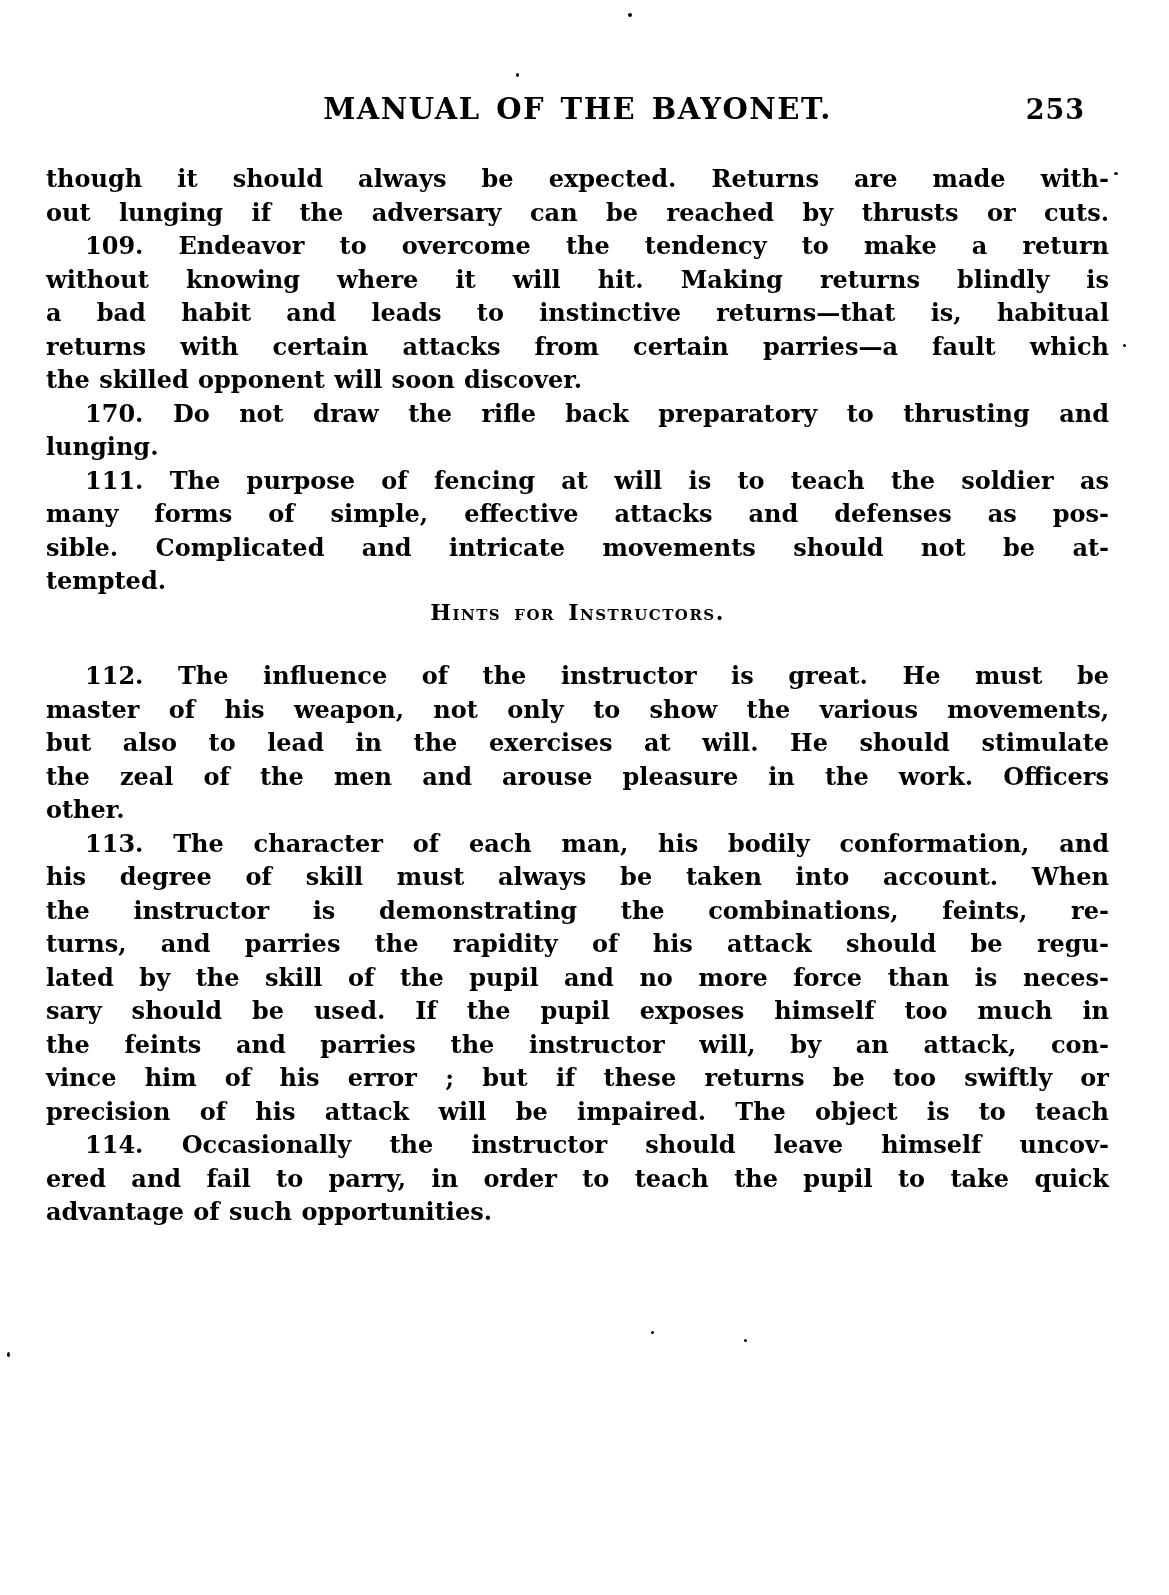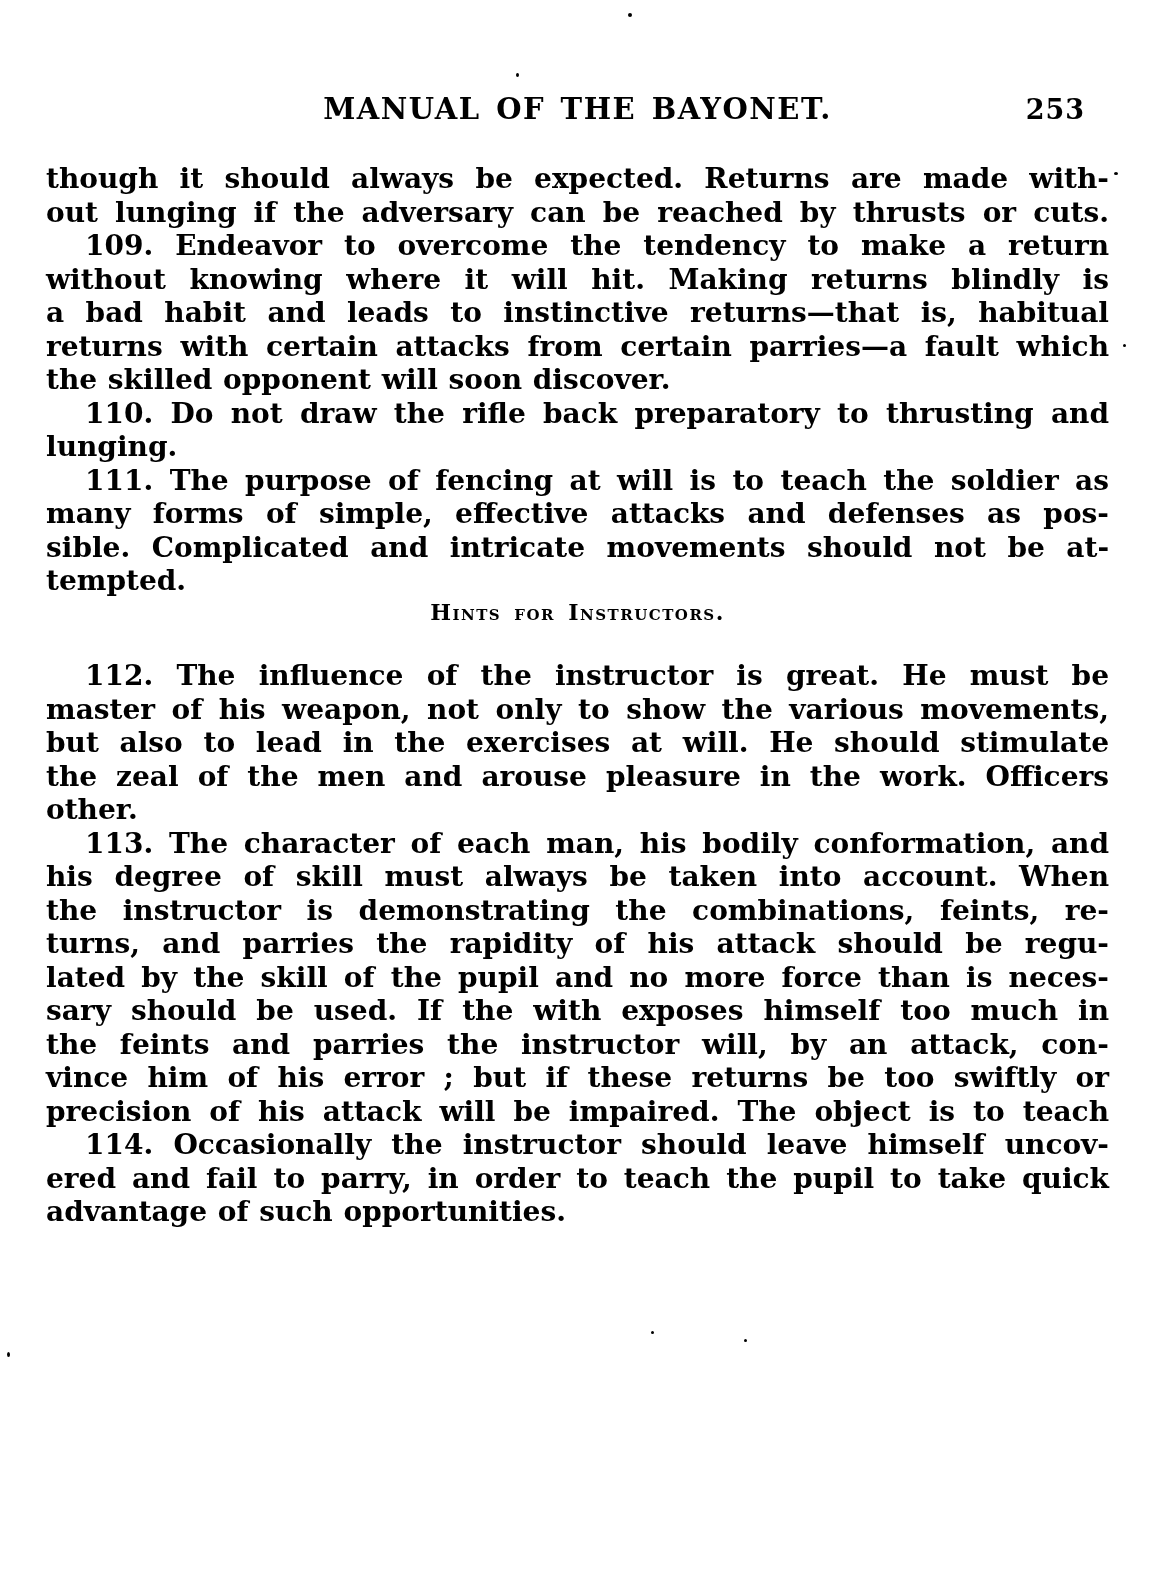--- a/index.html
+++ b/index.html
@@ -41,21 +41,21 @@
     top: 1px;
     right: 24px;
     font-size: 27px;
     line-height: 34px;
     letter-spacing: 1px;
   }
   .text-block {
     position: relative;
   }
   .line {
-    font-size: 28px;
+    font-size: 24px;
     line-height: 33.5px;
     text-align: justify;
     text-align-last: justify;
     word-spacing: 1px;
     white-space: normal;
   }
   .line.indent { text-indent: 39px; }
   .line.last { text-align-last: left; }
   .heading {
     font-size: 22px;
@@ -92,38 +92,38 @@
 
   <div class="text-block">
 
   <div class="line">though it should always be expected.  Returns are made with-</div>
       <div class="line">out lunging if the adversary can be reached by thrusts or cuts.</div>
       <div class="line indent">109. Endeavor to overcome the tendency to make a return</div>
       <div class="line">without knowing where it will hit.  Making returns blindly is</div>
       <div class="line">a bad habit and leads to instinctive returns—that is, habitual</div>
       <div class="line">returns with certain attacks from certain parries—a fault which</div>
       <div class="line last">the skilled opponent will soon discover.</div>
-      <div class="line indent">110. Do not draw the rifle back preparatory to thrusting and</div>
+      <div class="line indent">170. Do not draw the rifle back preparatory to thrusting and</div>
       <div class="line last">lunging.</div>
       <div class="line indent">111. The purpose of fencing at will is to teach the soldier as</div>
       <div class="line">many forms of simple, effective attacks and defenses as pos-</div>
       <div class="line">sible.  Complicated and intricate movements should not be at-</div>
       <div class="line last">tempted.</div>
       <div class="heading">Hints for Instructors.</div>
       <div class="line indent">112. The influence of the instructor is great.  He must be</div>
       <div class="line">master of his weapon, not only to show the various movements,</div>
       <div class="line">but also to lead in the exercises at will.  He should stimulate</div>
       <div class="line">the zeal of the men and arouse pleasure in the work.  Officers</div>
       <div class="line last">other.</div>
       <div class="line indent">113. The character of each man, his bodily conformation, and</div>
       <div class="line">his degree of skill must always be taken into account.  When</div>
       <div class="line">the instructor is demonstrating the combinations, feints, re-</div>
       <div class="line">turns, and parries the rapidity of his attack should be regu-</div>
       <div class="line">lated by the skill of the pupil and no more force than is neces-</div>
-      <div class="line">sary should be used.  If the with exposes himself too much in</div>
+      <div class="line">sary should be used.  If the pupil exposes himself too much in</div>
       <div class="line">the feints and parries the instructor will, by an attack, con-</div>
       <div class="line">vince him of his error ; but if these returns be too swiftly or</div>
       <div class="line">precision of his attack will be impaired.  The object is to teach</div>
       <div class="line indent">114. Occasionally the instructor should leave himself uncov-</div>
       <div class="line">ered and fail to parry, in order to teach the pupil to take quick</div>
       <div class="line last">advantage of such opportunities.</div>
     </div>
 
   <span class="speck s1"></span>
   <span class="speck s2"></span>

